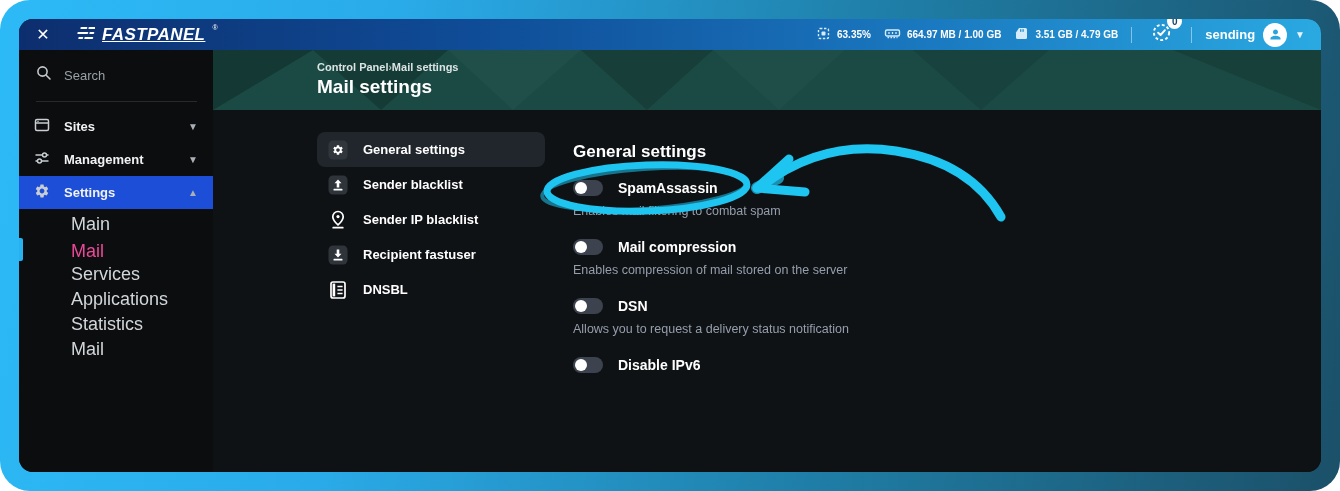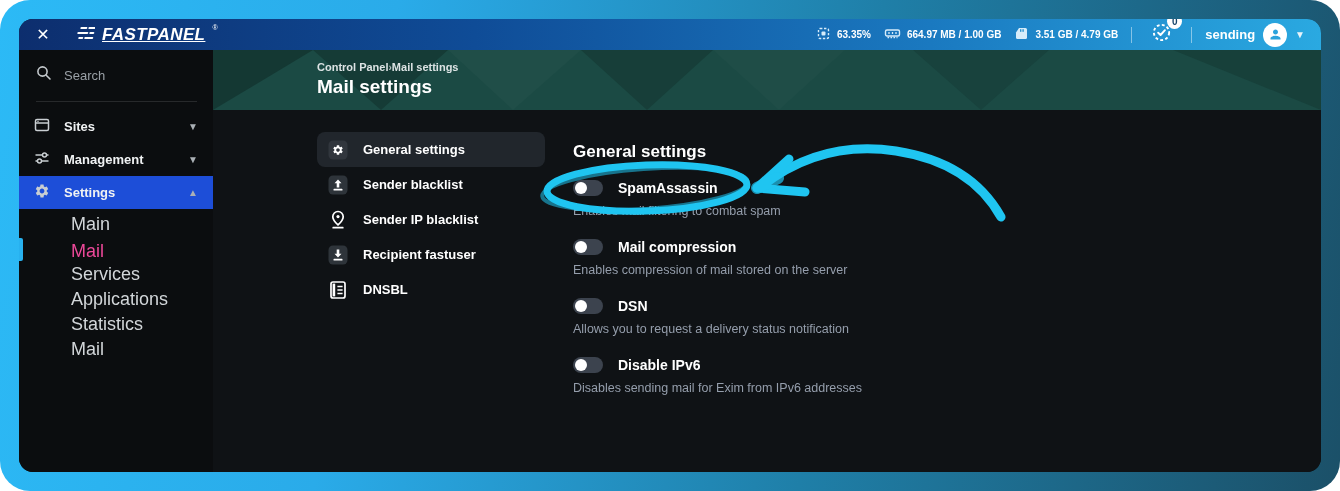--- a/index.html
+++ b/index.html
@@ -347,21 +347,20 @@
         <div class="toggle-row">
           <span class="toggle"></span>
           <span class="toggle-label">DSN</span>
         </div>
         <div class="toggle-desc">Allows you to request a delivery status notification</div>
 
         <div class="toggle-row">
           <span class="toggle"></span>
           <span class="toggle-label">Disable IPv6</span>
         </div>
-        <div class="toggle-desc">Disables sending mail for Exim from IPv6 addresses</div>
       </div>
 
     </div>
   </div>
 </div>
 
 <svg class="annotation" width="1340" height="491" viewBox="0 0 1340 491">
   <g stroke="#1fc5f1" fill="none" stroke-linecap="round" stroke-linejoin="round">
     <ellipse cx="647" cy="188" rx="100" ry="23" stroke-width="7" transform="rotate(-2 647 188)"></ellipse>
     <ellipse cx="645" cy="189" rx="103" ry="20" stroke-width="4" opacity="0.55" transform="rotate(-4 645 189)"></ellipse>

